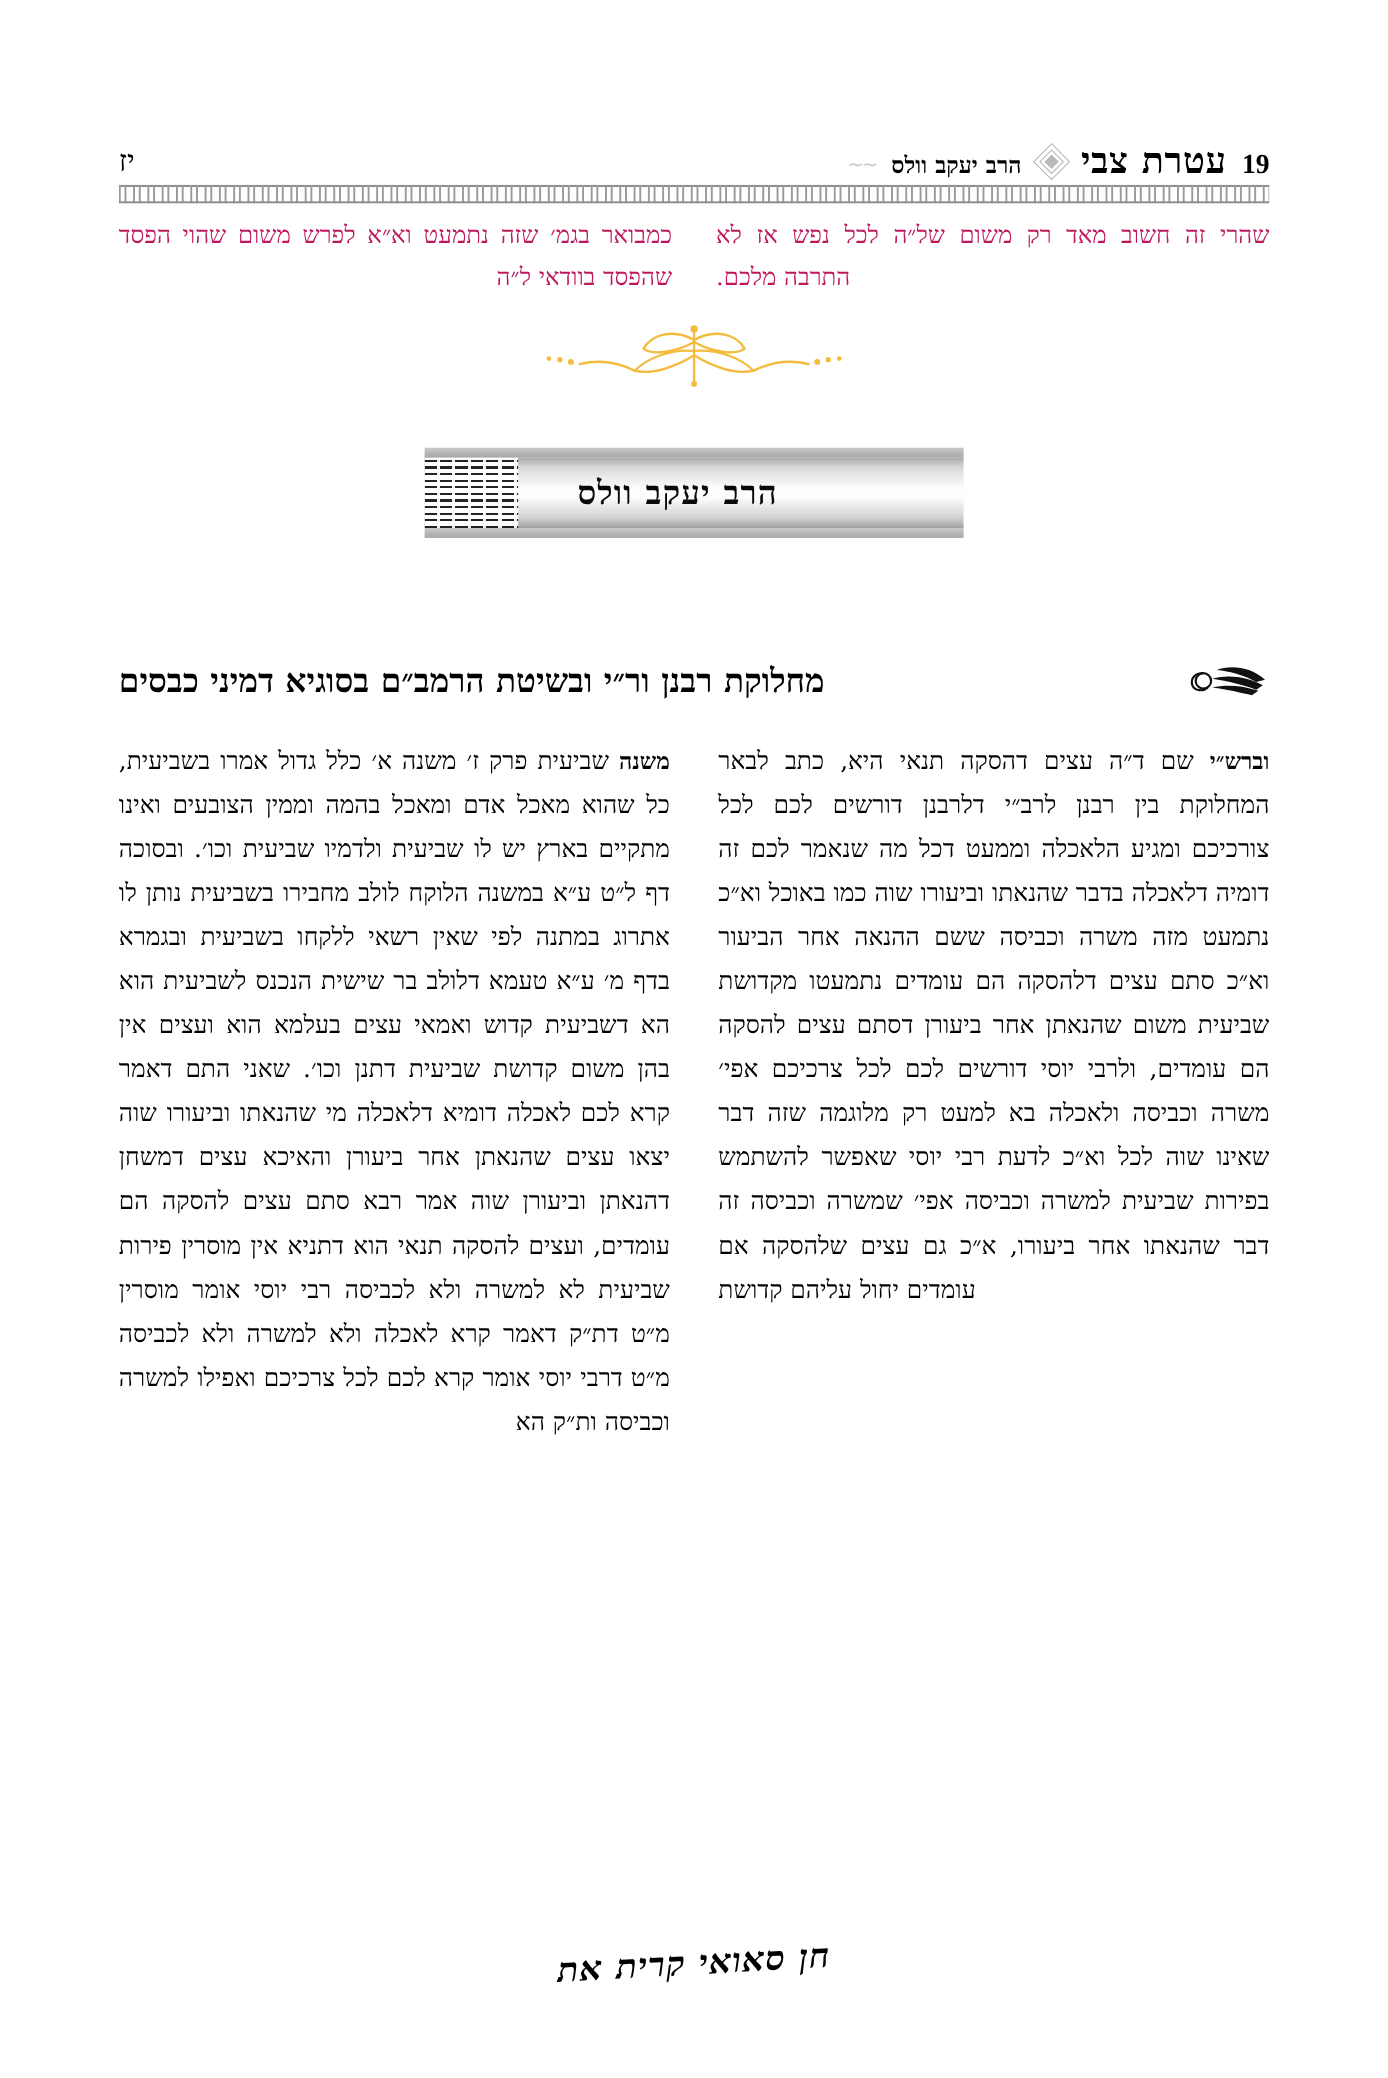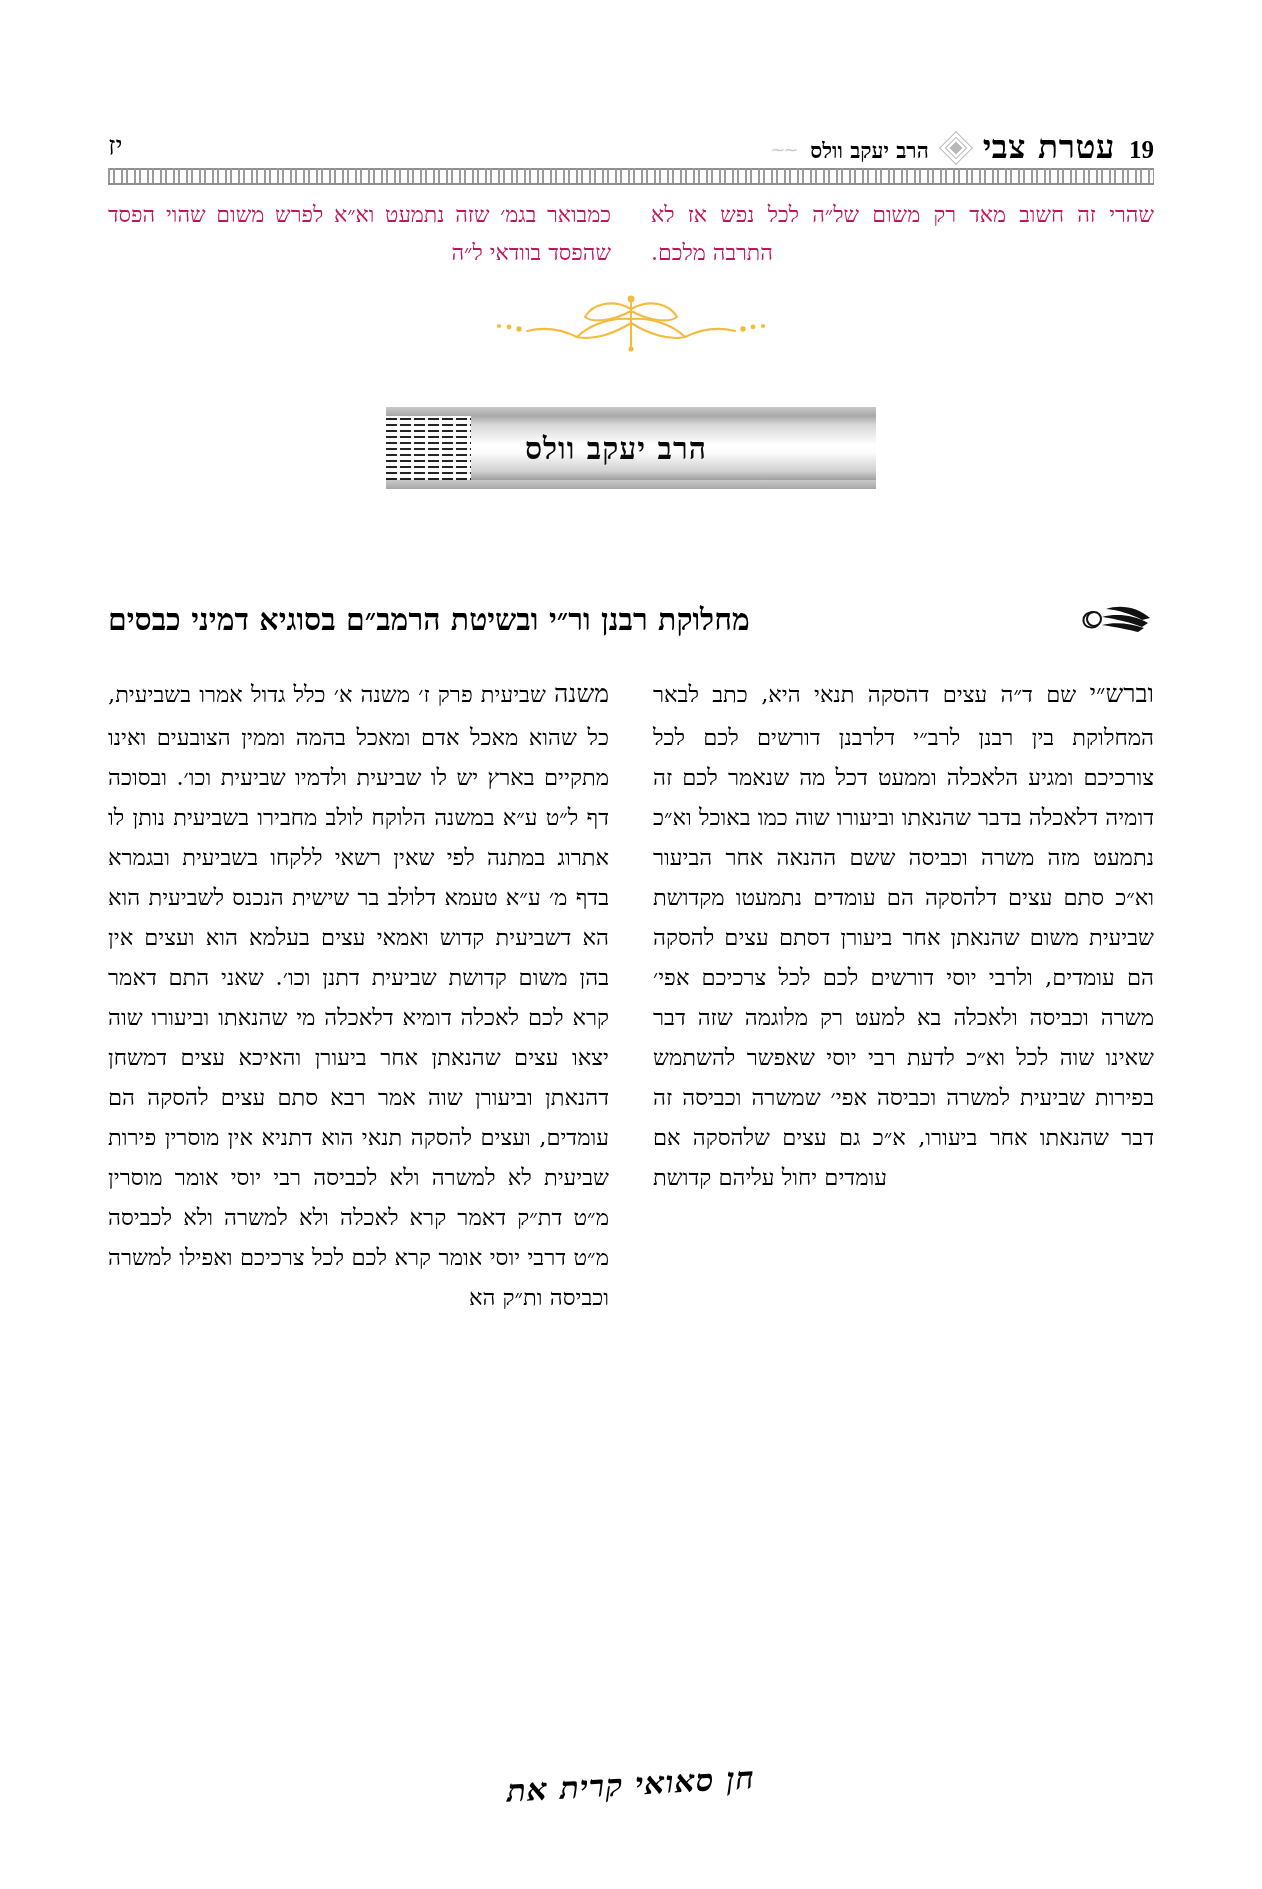--- a/index.html
+++ b/index.html
@@ -264,22 +264,22 @@
     font-size: 22.5px;
     line-height: 1.78;
     color: #000;
     text-align: justify;
     text-align-last: right;
     direction: rtl;
   }
   .col p { margin: 0 0 6px 0; }
   .col p:last-child { margin-bottom: 0; }
   .col .lead {
-    font-weight: 400;
-    font-size: 25px;
+    font-weight: 700;
+    font-size: 21px;
   }
   .col.col-left { text-align-last: left; }
 
   
   .footer {
     position: absolute;
     bottom: 86px;
     left: 0; right: 0;
     display: flex;
     justify-content: center;

